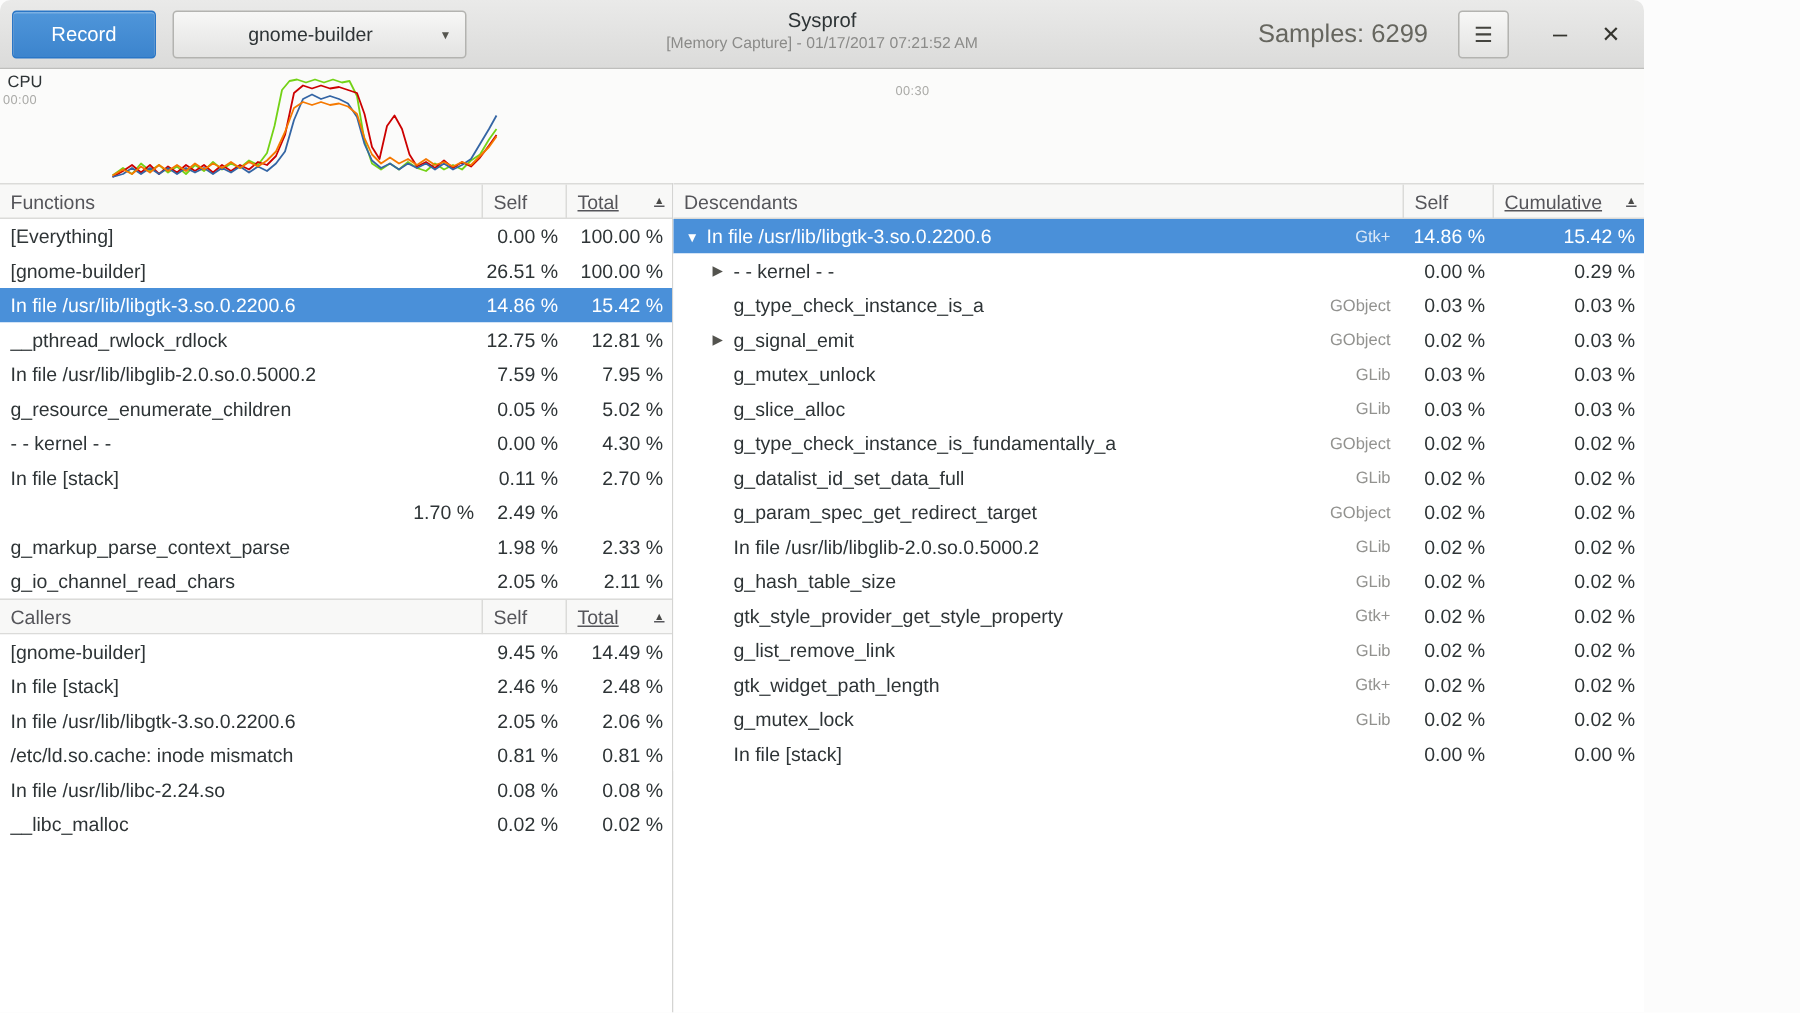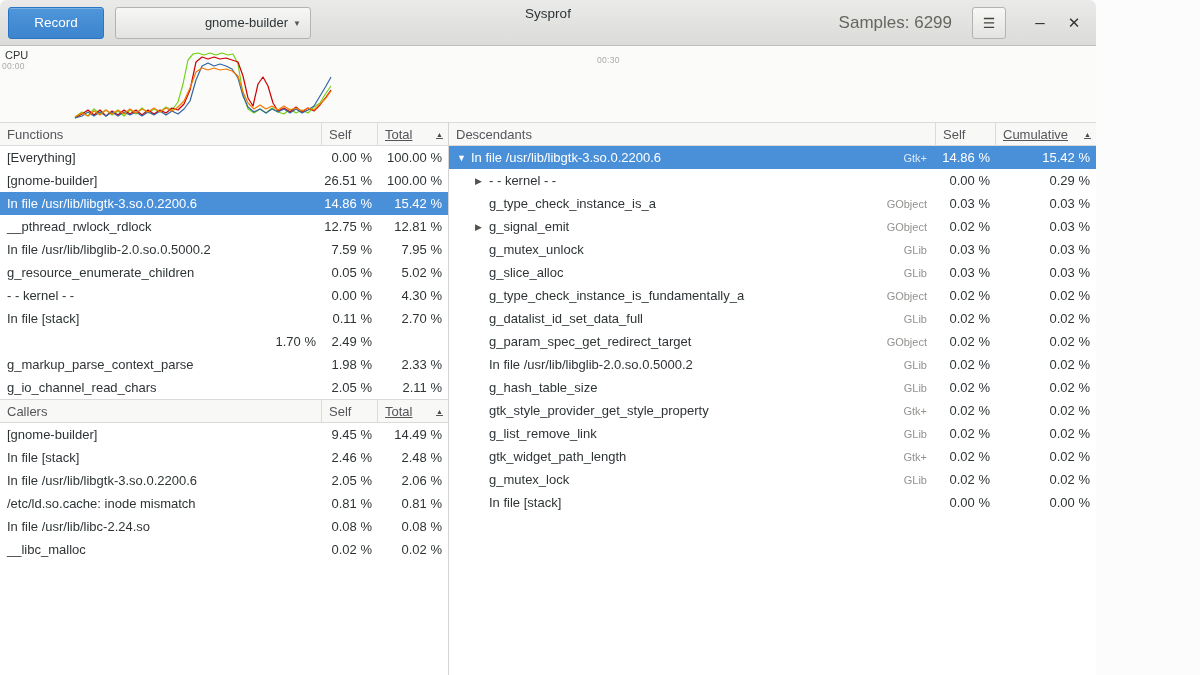--- a/index.html
+++ b/index.html
@@ -5,21 +5,21 @@
   * { margin:0; padding:0; box-sizing:border-box; }
   html,body { width:1200px; height:675px; overflow:hidden; }
   body { font-family:"Liberation Sans","DejaVu Sans",sans-serif; background:#fcfcfc; color:#2e3436; }
   .window { width:1096px; height:675px; display:flex; flex-direction:column; border-radius:7px 7px 0 0; overflow:hidden; }
 
   
   .headerbar { height:46px; flex:0 0 46px; background:linear-gradient(#eaeae9,#dbdbda); border-bottom:1px solid #bebebc; display:flex; align-items:center; padding:0 8px; position:relative; }
   .btn { height:32px; border-radius:3px; border:1px solid #b3b3b0; background:linear-gradient(#f7f7f6,#e3e3e2); font-size:13px; color:#2e3436; cursor:default; display:flex; align-items:center; justify-content:center; }
   .record-btn { width:96px; background:linear-gradient(#4f96da,#3c84cd); border:1px solid #2a76c6; box-shadow:inset 0 1px rgba(255,255,255,.25); color:#fff; font-size:13.5px; }
   .combo { width:196px; margin-left:11px; position:relative; padding:0 22px 0 10px; }
-  .combo .combo-label { flex:1; text-align:right; white-space:nowrap; }
+  .combo .combo-label { flex:1; text-align:center; white-space:nowrap; }
   .combo .combo-arrow { position:absolute; right:9px; top:11px; font-size:8px; color:#55554f; }
   .title-block { position:absolute; left:0; right:0; top:6px; text-align:center; pointer-events:none; }
   .title { font-size:13.5px; font-weight:normal; color:#2e3436; }
   .subtitle { font-size:10.5px; color:#8b8b89; margin-top:2px; }
   .header-right { margin-left:auto; display:flex; align-items:center; }
   .samples { font-size:17px; color:#66665f; margin-right:20px; }
   .menu-btn { width:34px; font-size:14px; color:#44443f; }
   .winctl { width:28px; height:28px; border:0; background:transparent; font-size:15px; color:#35352f; display:flex; align-items:center; justify-content:center; }
   .win-min { margin-left:20px; font-size:17px; }
   .win-close { margin-left:6px; }
@@ -63,20 +63,21 @@
 <div class="window">
 
   <div class="headerbar">
     <button class="btn record-btn">Record</button>
     <div class="btn combo">
       <span class="combo-label">gnome-builder</span>
       <span class="combo-arrow">▼</span>
     </div>
     <div class="title-block">
       <div class="title">Sysprof</div>
+      <div class="subtitle">[Memory Capture] - 01/17/2017 07:21:52 AM</div>
     </div>
     <div class="header-right">
       <span class="samples">Samples: 6299</span>
       <button class="btn menu-btn">
           <span>☰</span>
         </button>
       <button class="winctl win-min">
           <span>–</span>
         </button>
       <button class="winctl win-close">

